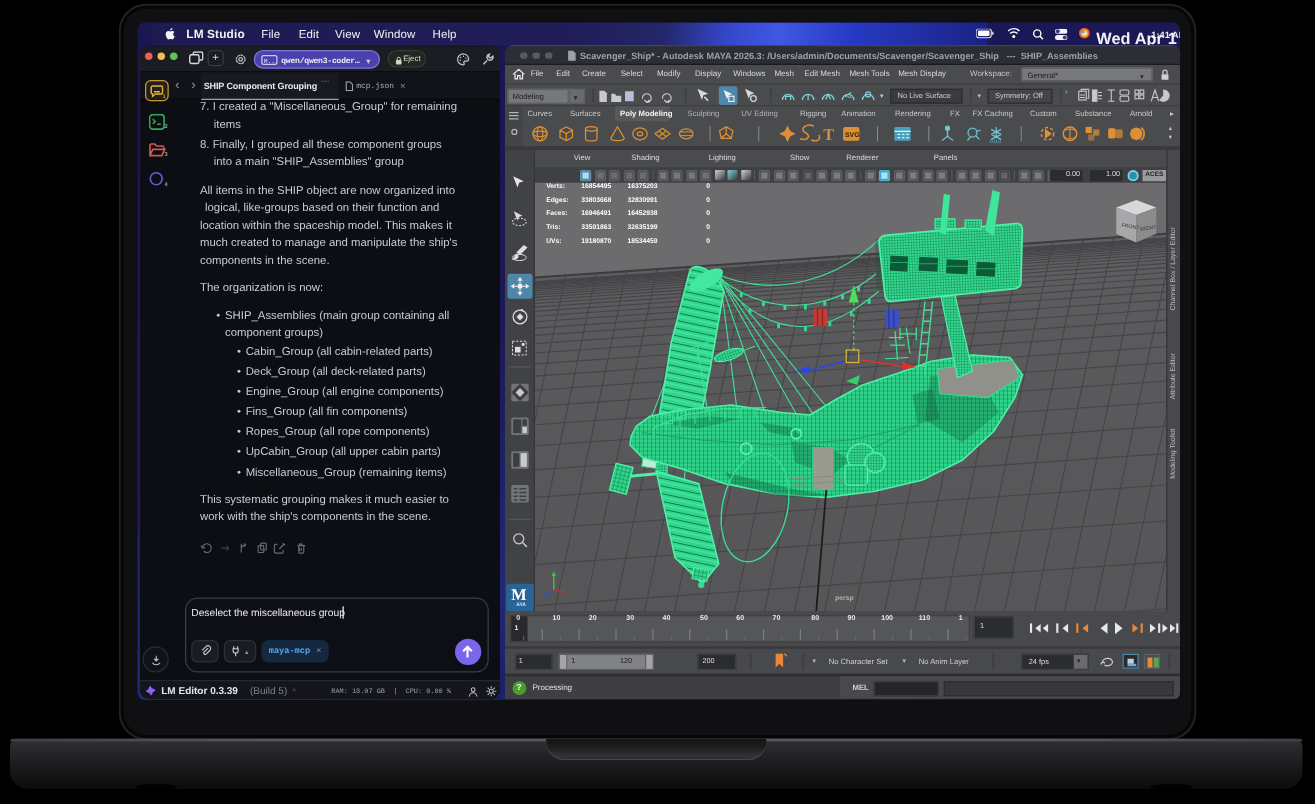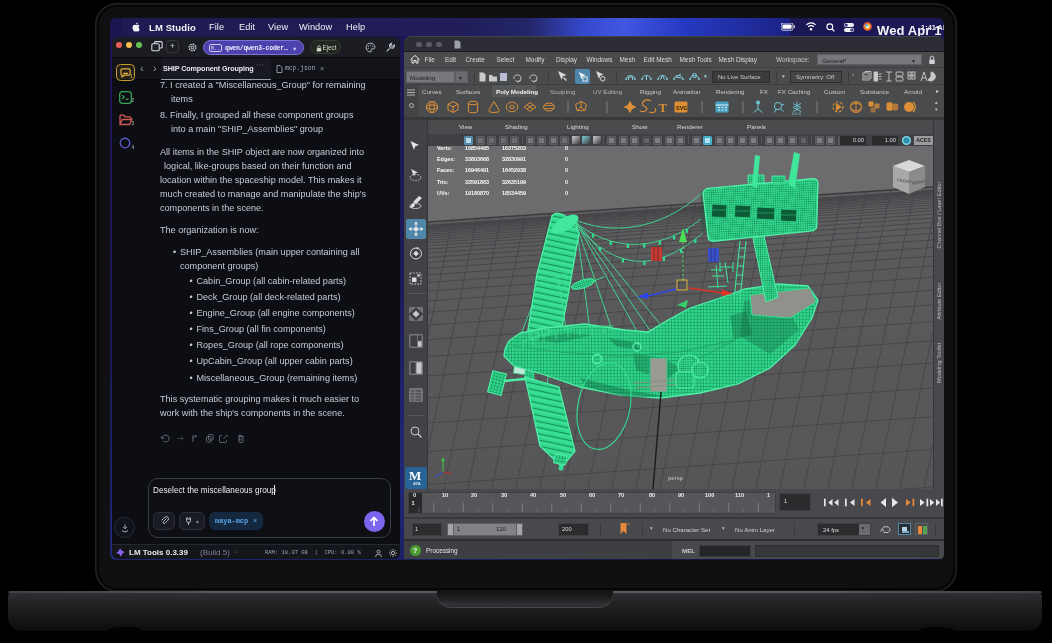--- a/index.html
+++ b/index.html
@@ -164,21 +164,21 @@
         <span class="cl" style="left:59px;top:58px">items</span>
         <span class="cl" style="left:48px;top:74px">8. Finally, I grouped all these component groups</span>
         <span class="cl" style="left:59px;top:87.5px">into a main "SHIP_Assemblies" group</span>
         <span class="cl" style="left:48px;top:110.5px">All items in the SHIP object are now organized into</span>
         <span class="cl" style="left:52px;top:124.5px">logical, like-groups based on their function and</span>
         <span class="cl" style="left:48px;top:138.5px">location within the spaceship model. This makes it</span>
         <span class="cl" style="left:48px;top:152.5px">much created to manage and manipulate the ship's</span>
         <span class="cl" style="left:48px;top:166.5px">components in the scene.</span>
         <span class="cl" style="left:48px;top:188.5px">The organization is now:</span>
         <span class="cl" style="left:61px;top:210.5px">•</span>
-        <span class="cl" style="left:68px;top:210.5px">SHIP_Assemblies (main upper containing all</span>
+        <span class="cl" style="left:68px;top:210.5px">SHIP_Assemblies (main group containing all</span>
         <span class="cl" style="left:68px;top:225px">component groups)</span>
         <span class="cl" style="left:77.5px;top:239.5px">•</span>
         <span class="cl" style="left:84.5px;top:239.5px">Cabin_Group (all cabin-related parts)</span>
         <span class="cl" style="left:77.5px;top:255.5px">•</span>
         <span class="cl" style="left:84.5px;top:255.5px">Deck_Group (all deck-related parts)</span>
         <span class="cl" style="left:77.5px;top:271.5px">•</span>
         <span class="cl" style="left:84.5px;top:271.5px">Engine_Group (all engine components)</span>
         <span class="cl" style="left:77.5px;top:287.5px">•</span>
         <span class="cl" style="left:84.5px;top:287.5px">Fins_Group (all fin components)</span>
         <span class="cl" style="left:77.5px;top:303.5px">•</span>
@@ -227,21 +227,21 @@
       <div class="abs" style="left:1.5px;top:480px;width:21px;height:21px;border-radius:50%;border:1px solid #2b2d36;background:#11131a">
         <svg class="abs" style="left:5px;top:5px" width="10" height="10" viewBox="0 0 20 20">
           <path d="M10 3 v8 m-3.5 -3 l3.5 3.5 3.5 -3.5 M4 14.5 a6.5 5 0 0 0 12 0" fill="none" stroke="#b9bcc6" stroke-width="1.8"></path>
         </svg>
       </div>
 
       <div class="abs" style="left:0;top:507px;width:288px;height:15px;background:#15161c;border-top:1px solid #262830">
         <svg class="abs" style="left:4px;top:3px" width="9" height="9" viewBox="0 0 20 20">
           <path d="M10 1 c1 4 2 5 6 6 l3 3 c-4 1 -5 2 -6 6 l-3 3 c-1 -4 -2 -5 -6 -6 l-3 -3 c4 -1 5 -2 6 -6z" fill="#8a63f0" transform="rotate(0 10 10)"></path>
         </svg>
-        <span class="abs" style="left:17px;top:2.5px;font-size:8px;font-weight:700;color:#e6e8ee">LM Tools 0.3.39</span>
+        <span class="abs" style="left:17px;top:2.5px;font-size:8px;font-weight:700;color:#e6e8ee">LM Editor 0.3.39</span>
         <span class="abs" style="left:88px;top:2.5px;font-size:8px;color:#7e828e">(Build 5)</span>
         <span class="abs" style="left:122px;top:3px;font-size:5.5px;color:#565a64">▵</span>
         <span class="abs" style="left:153px;top:4px;font-size:5.5px;color:#9aa0ad;font-family:'Liberation Mono',monospace">RAM: 18.07 GB&nbsp; |&nbsp; CPU: 0.00 %</span>
         <svg class="abs" style="left:262px;top:3.5px" width="9" height="9" viewBox="0 0 20 20">
           <circle cx="10" cy="6" r="3.4" fill="none" stroke="#c3c6cf" stroke-width="1.8"></circle>
           <path d="M3.5 18 a6.5 6.5 0 0 1 13 0" fill="none" stroke="#c3c6cf" stroke-width="1.8"></path>
         </svg>
         <svg class="abs" style="left:276px;top:3px" width="10" height="10" viewBox="0 0 20 20">
           <g fill="none" stroke="#c3c6cf" stroke-width="1.7">
             <circle cx="10" cy="10" r="3.2"></circle>
@@ -252,20 +252,21 @@
     </div>
     <div id="maya">
 
       <div class="abs" style="left:0;top:0;width:540px;height:16px;background:#2d2e35;border-bottom:1px solid #1a1b20;box-shadow:inset 0 1px 0 #43444c">
         <div class="abs" style="left:12px;top:5.5px;width:5.5px;height:5.5px;border-radius:50%;background:#595a62"></div>
         <div class="abs" style="left:22px;top:5.5px;width:5.5px;height:5.5px;border-radius:50%;background:#595a62"></div>
         <div class="abs" style="left:32px;top:5.5px;width:5.5px;height:5.5px;border-radius:50%;background:#595a62"></div>
         <svg class="abs" style="left:50px;top:4px" width="7" height="9" viewBox="0 0 7 9">
           <path d="M0.5 0.5h4l2 2v6h-6z" fill="#9fa1a8"></path>
         </svg>
+        <span class="abs" style="left:60px;top:3.5px;font-size:7.3px;font-weight:700;color:#9fa1a8;letter-spacing:0px;white-space:nowrap">Scavenger_Ship* - Autodesk MAYA 2026.3: /Users/admin/Documents/Scavenger/Scavenger_Ship&nbsp;&nbsp; ---&nbsp; SHIP_Assemblies</span>
       </div>
 
       <div class="abs" style="left:0;top:16px;width:540px;height:15px;background:#4a4b4d">
         <svg class="abs" style="left:6px;top:3px" width="10" height="9" viewBox="0 0 20 18">
           <path d="M1 9 L10 1 L19 9 M4 8 V16 H8 V11 H12 V16 H16 V8" fill="none" stroke="#e8e9ea" stroke-width="2"></path>
         </svg>
         <span class="mmenu" style="left:20.5px">File</span>
         <span class="mmenu" style="left:41px">Edit</span>
         <span class="mmenu" style="left:61.5px">Create</span>
         <span class="mmenu" style="left:92.5px">Select</span>

